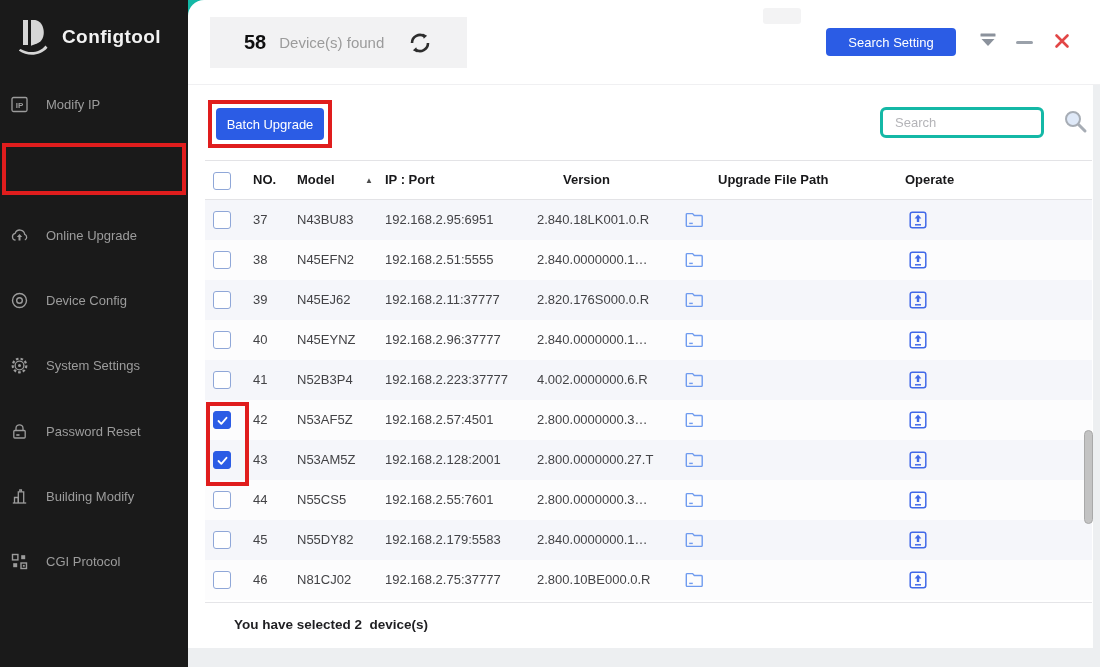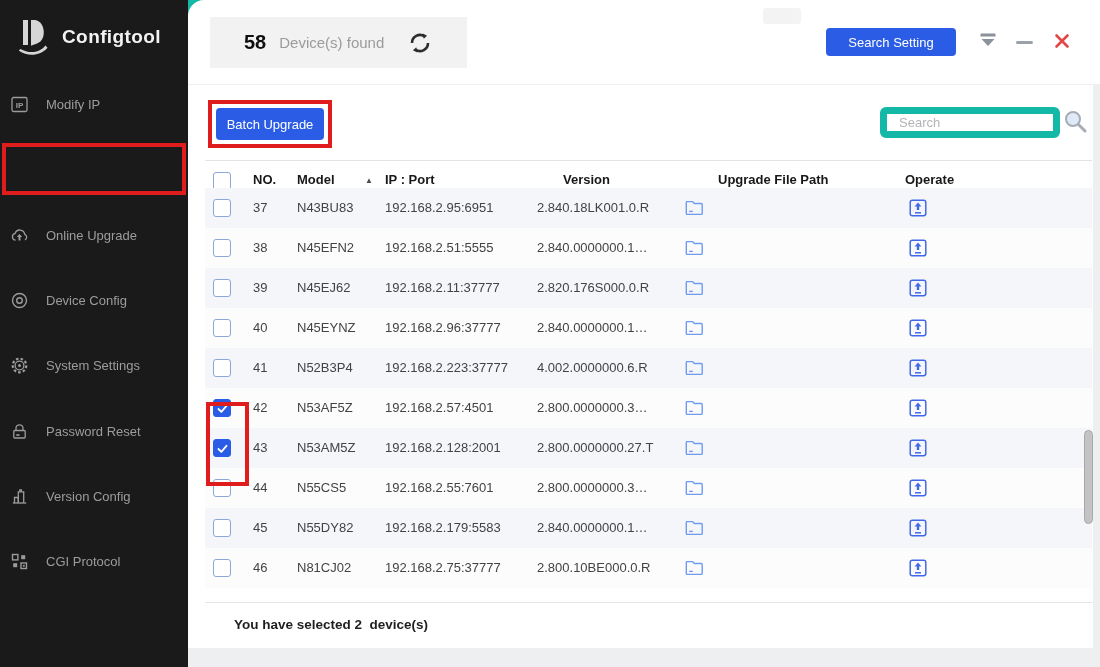--- a/index.html
+++ b/index.html
@@ -33,32 +33,32 @@
   .btn-blue { display:flex; align-items:center; justify-content:center; background:#2b5ce5; color:#fff;
               font-size:13px; border:none; border-radius:4px; cursor:pointer;
               font-family:"Liberation Sans","DejaVu Sans",sans-serif; }
   #search-setting-btn { position:absolute; left:826px; top:28px; width:130px; height:28px; }
   #collapse-icon { position:absolute; left:979px; top:33px; cursor:pointer; display:flex; }
   #minimize-icon { position:absolute; left:1016px; top:41px; width:17px; height:3px; background:#9aa1aa; border-radius:2px; cursor:pointer; }
   #close-icon { position:absolute; left:1053px; top:32px; cursor:pointer; display:flex; }
 
   
   #batch-btn { position:absolute; left:216px; top:108px; width:108px; height:32px; }
-  #search-input { position:absolute; left:880px; top:107px; width:180px; height:31px; border:7px solid #14b8a6;
+  #search-input { position:absolute; left:880px; top:107px; width:164px; height:31px; border:3px solid #14b8a6;
                   border-radius:6px; font-size:13px; color:#444; padding:0 12px; outline:none;
                   font-family:"Liberation Sans","DejaVu Sans",sans-serif; }
   #search-input::placeholder { color:#b4b4b8; }
   #magnifier { position:absolute; left:1062px; top:108px; cursor:pointer; display:flex; }
 
   
   #thead { position:absolute; left:205px; top:160px; width:887px; height:40px;
            border-top:1px solid #e3e3e6; border-bottom:1px solid #e3e3e6;
            font-weight:bold; font-size:13px; color:#18181a; }
   .hcell { position:absolute; top:0; line-height:38px; white-space:nowrap; }
-  #table-body { position:absolute; left:205px; top:188px; width:887px; height:400px; }
+  #table-body { position:absolute; left:205px; top:200px; width:887px; height:400px; }
   .trow { position:absolute; left:0; width:887px; height:40px; font-size:13px; color:#434346; background:#fcfcfd; }
   .trow.alt { background:#f5f6fa; }
   .cell { position:absolute; top:0; line-height:40px; white-space:nowrap; }
   .c-no { left:48px; } .c-model { left:92px; } .c-ip { left:180px; } .c-ver { left:332px; }
   .c-folder { position:absolute; left:480px; top:11px; cursor:pointer; display:flex; }
   .c-op { position:absolute; left:703px; top:10px; cursor:pointer; display:flex; }
   .cb { position:absolute; left:8px; top:11px; width:18px; height:18px; background:#fff;
         border:1.5px solid #8fa7d8; border-radius:3px; cursor:pointer; }
   .cb svg { display:none; margin:1.5px 0 0 1.5px; }
   .cb.checked { background:#2b5ce5; border-color:#2b5ce5; }
@@ -153,21 +153,21 @@
 
     <div class="nav-item" style="top:474px">
       <span class="nav-icon">
         <svg width="19" height="19" viewBox="0 0 19 19" fill="none" stroke="currentColor" stroke-width="1.3">
           <path d="M2.8 16h13.4"></path>
           <path d="M4.5 16v-5.5h3.8V16"></path>
           <path d="M8.3 16V4.8h5.4V16"></path>
           <path d="M9.8 4.8v-2h1.6v2"></path>
         </svg>
       </span>
-      <span>Version Config</span>
+      <span>Building Modify</span>
     </div>
 
     <div class="nav-item" style="top:539px">
       <span class="nav-icon">
         <svg width="19" height="19" viewBox="0 0 19 19" fill="none" stroke="currentColor" stroke-width="1.4">
           <rect x="2.5" y="2.5" width="5.4" height="5.4"></rect>
           <rect x="11.2" y="3.2" width="4" height="4" fill="currentColor" stroke="none"></rect>
           <rect x="3.2" y="11.2" width="4" height="4" fill="currentColor" stroke="none"></rect>
           <rect x="11" y="11" width="5.5" height="5.5"></rect>
           <rect x="12.9" y="12.9" width="1.8" height="1.8" fill="currentColor" stroke="none"></rect>

